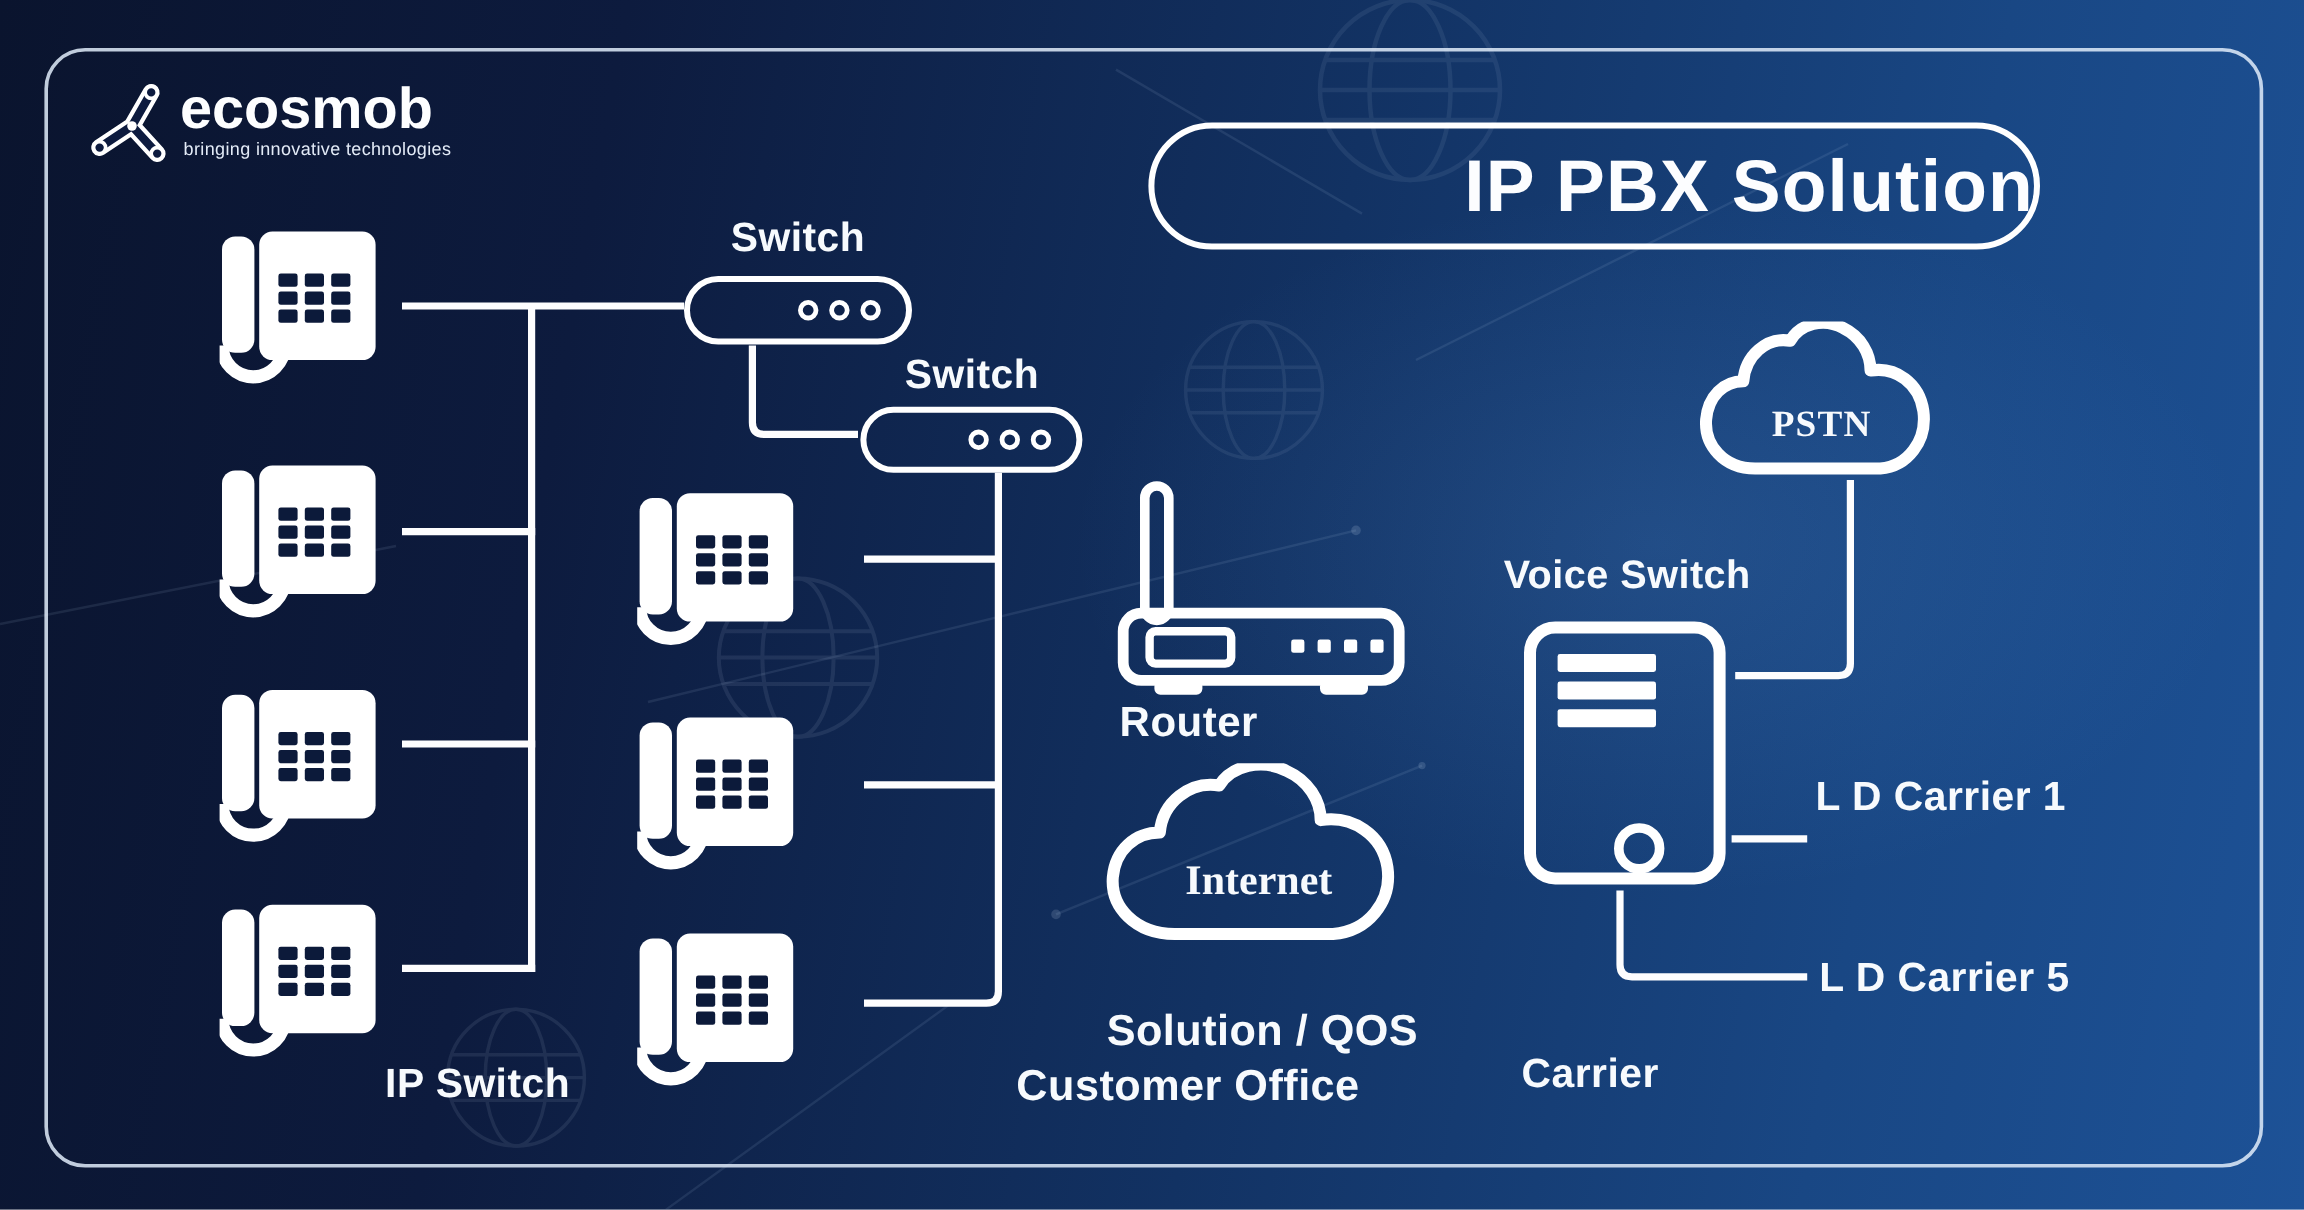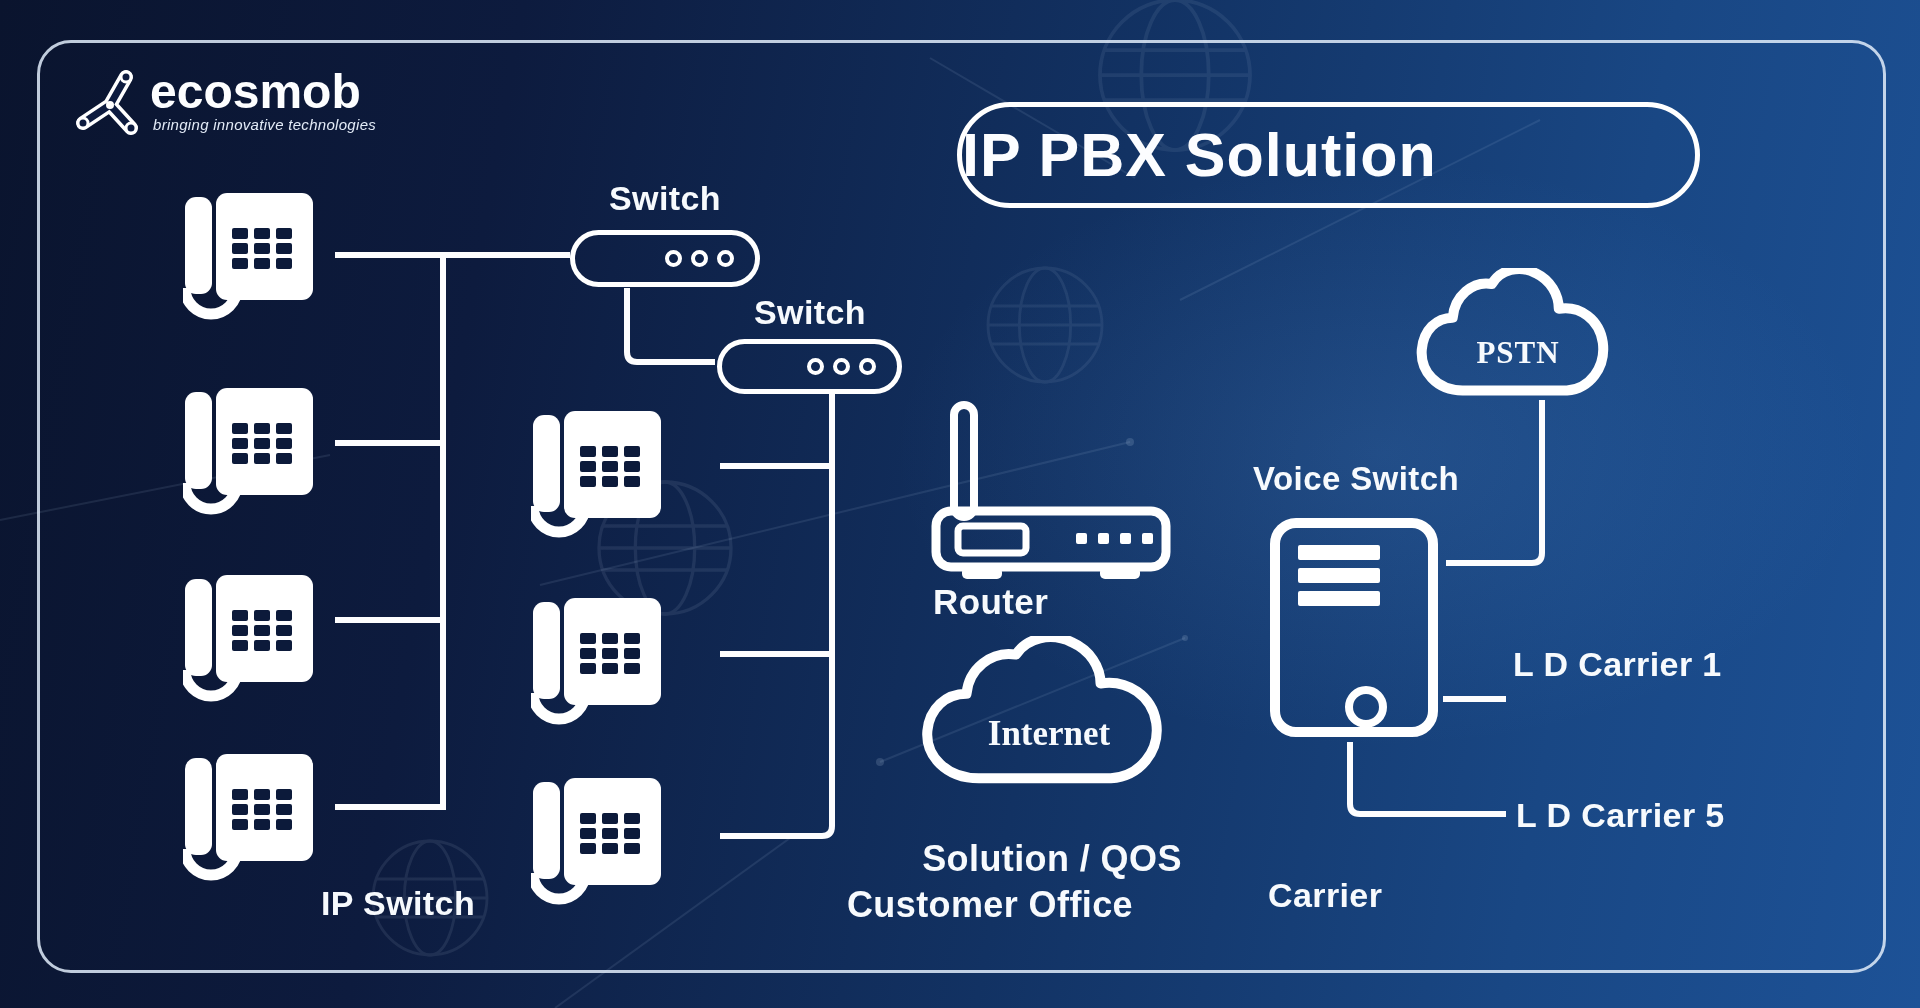--- a/index.html
+++ b/index.html
@@ -28,25 +28,25 @@
   .server{
     position:absolute;box-sizing:border-box;border:10px solid #fff;border-radius:26px;
   }
   .server-bar{position:absolute;left:18px;width:82px;height:15px;background:#fff;border-radius:2px;}
   .server-circle{
     position:absolute;left:65px;top:158px;width:42px;height:42px;box-sizing:border-box;
     border:8px solid #fff;border-radius:50%;
   }
   .pill{
     position:absolute;left:957px;top:102px;width:743px;height:106px;box-sizing:border-box;
-    border:5px solid #fff;border-radius:56px;display:flex;align-items:center;justify-content:flex-start;
+    border:5px solid #fff;border-radius:56px;display:flex;align-items:center;justify-content:flex-end;
   }
   .pill-text{font-size:61px;font-weight:800;letter-spacing:1px;color:#fcfdff;}
   .logo-name{position:absolute;left:150px;top:64px;font-size:48px;font-weight:800;letter-spacing:0;color:#fdfeff;}
-  .logo-tag{position:absolute;left:153px;top:116px;font-size:15px;font-style:italic;font-weight:400;letter-spacing:.3px;color:#e3ebf7;}
+  .logo-tag{position:absolute;left:153px;top:116px;font-size:15px;font-weight:400;letter-spacing:.3px;color:#e3ebf7;}
   .cloud-label{position:absolute;left:50%;transform:translateX(-50%);font-weight:800;color:#f7fafd;white-space:nowrap;font-family:Liberation Serif, serif;}
   svg{display:block;}
 </style>
 </head>
 <body>
 
 <div class="glow"></div>
 
 <svg class="abs" style="left:0;top:0;z-index:0" width="1920" height="1008" viewBox="0 0 1920 1008">
   <defs>

